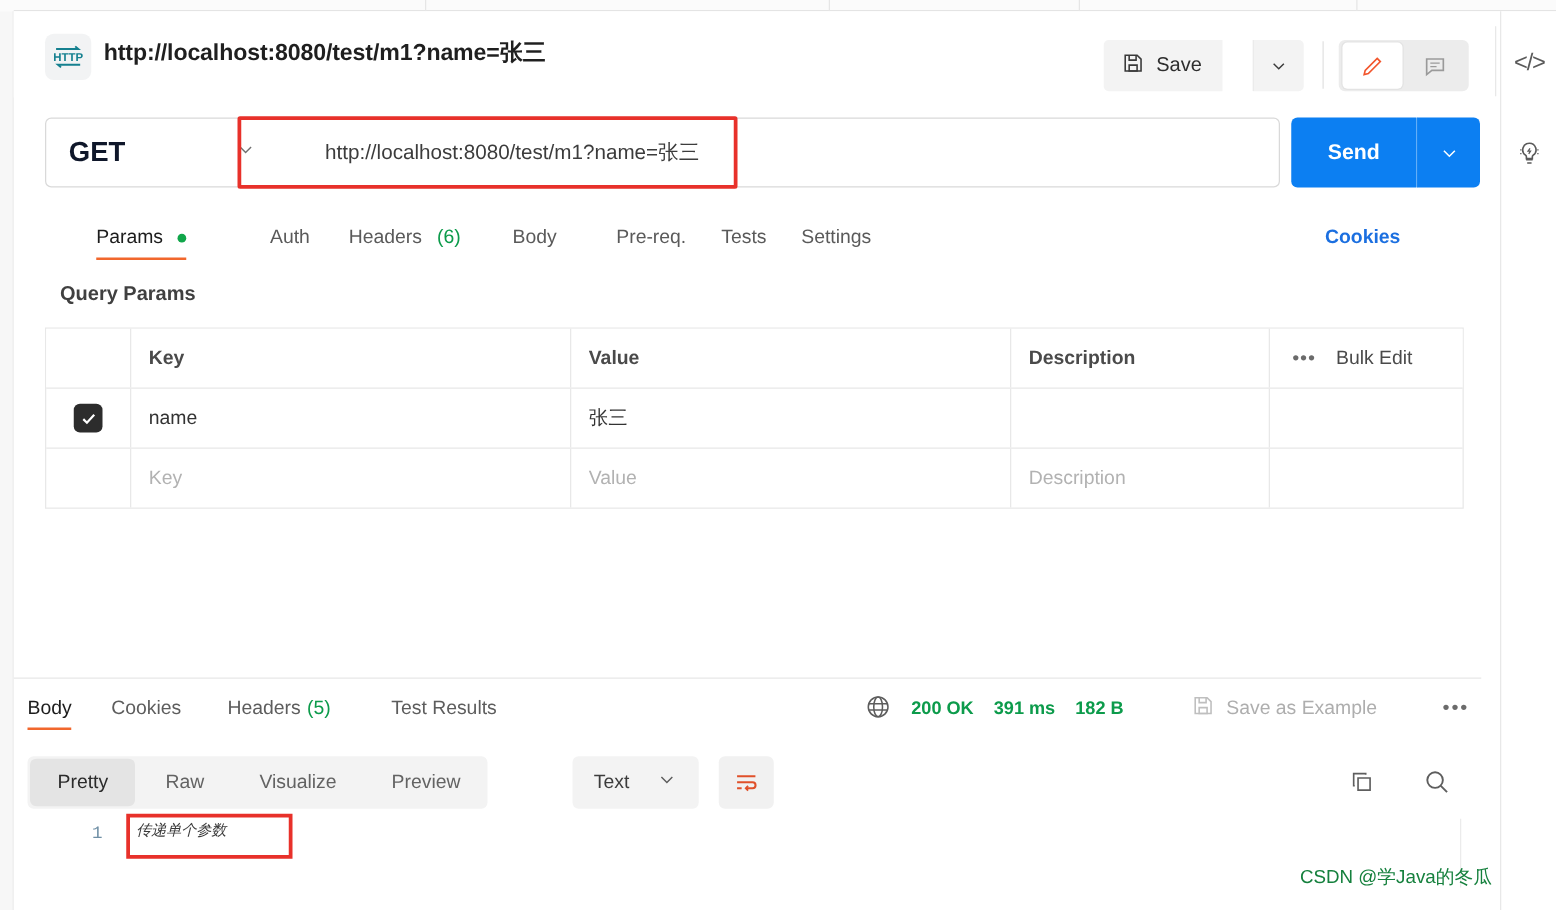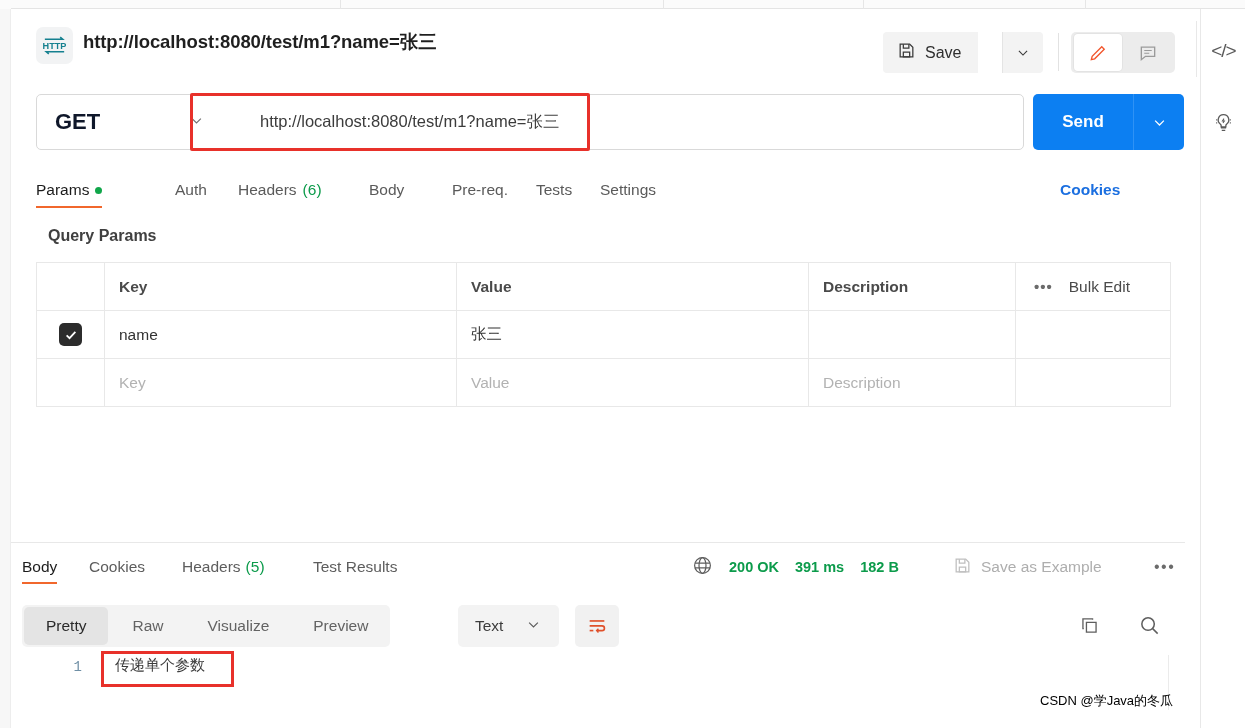--- a/index.html
+++ b/index.html
@@ -127,22 +127,22 @@
     background: #0c7ff2; border-radius: 0 5px 5px 0; border-left: 1px solid #2f92f5;
     display: flex; align-items: center; justify-content: center; cursor: pointer;
   }
 
   
   .req-tabs {
     position: absolute; left: 36px; top: 172px; width: 1148px; height: 36px;
   }
   .rtab {
     position: absolute; top: 0; height: 36px;
-    display: flex; align-items: center; gap: 6px;
-    font-size: 15.5px; color: #5a5a5a; cursor: pointer; white-space: nowrap;
+    display: flex; align-items: center; gap: 12px;
+    font-size: 15.5px; color: #5a5a5a; cursor: pointer; white-space: nowrap; margin-left: 41px;
   }
   .rtab.active { color: #1c1c1c; }
   .rtab .underline {
     position: absolute; left: 0; bottom: 0; width: 100%; height: 2.5px; background: #f1672c;
   }
   .dot-green {
     width: 7px; height: 7px; border-radius: 50%; background: #10a64a; display: inline-block;
   }
   .count-green { color: #0c9b4b; }
   .cookies-link {
@@ -245,36 +245,36 @@
     display: flex; align-items: center; justify-content: center; cursor: pointer; color: #5e5e5e;
   }
 
   
   .body-area { position: absolute; left: 11px; top: 655px; width: 1174px; height: 62px; }
   .line-no {
     position: absolute; left: 55px; top: 4px; width: 16px; text-align: right;
     font-family: "Liberation Mono", monospace; font-size: 14px; color: #6f8fa5;
   }
   .body-text {
-    position: absolute; left: 104px; top: 1px;
-    font-size: 15px; color: #3a3a3a;
+    position: absolute; left: 98px; top: 1px;
+    font-size: 12px; color: #3a3a3a; font-style: italic;
   }
   .annot-body {
     position: absolute; left: 90px; top: -4px; width: 133px; height: 36px;
     border: 3px solid #e8312a; pointer-events: none;
   }
   .scroll-stub {
     position: absolute; left: 1168px; top: 655px; width: 7px; height: 55px;
     border-left: 1px solid #ebebeb;
   }
 
   
   .watermark {
     position: absolute; left: 1040px; top: 692px;
-    font-size: 13px; color: #000000; white-space: nowrap;
+    font-size: 15px; color: #15803d; white-space: nowrap;
   }
 </style>
 </head>
 <body>
 
 <div id="app">
 
   <div class="tabstrip">
     <div class="tabline" style="left:11px;width:1234px;"></div>
     <div class="tabsep" style="left:340px;"></div>

